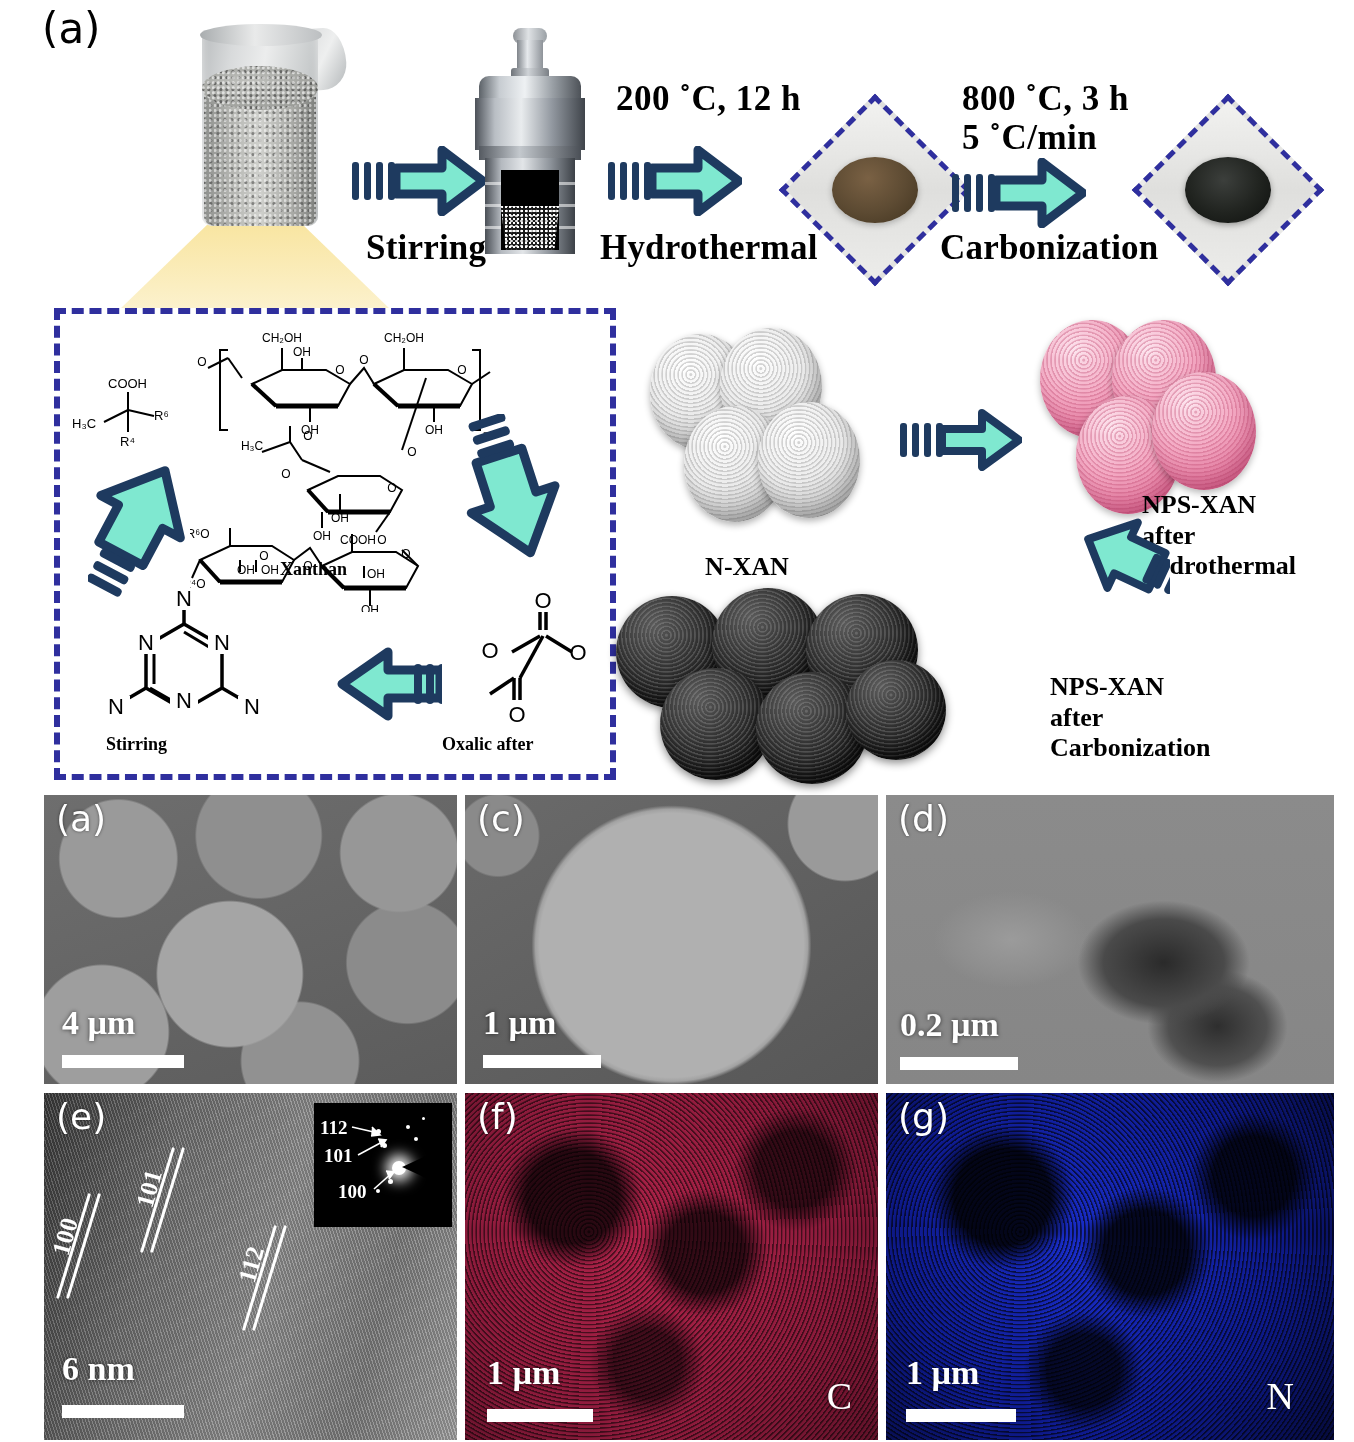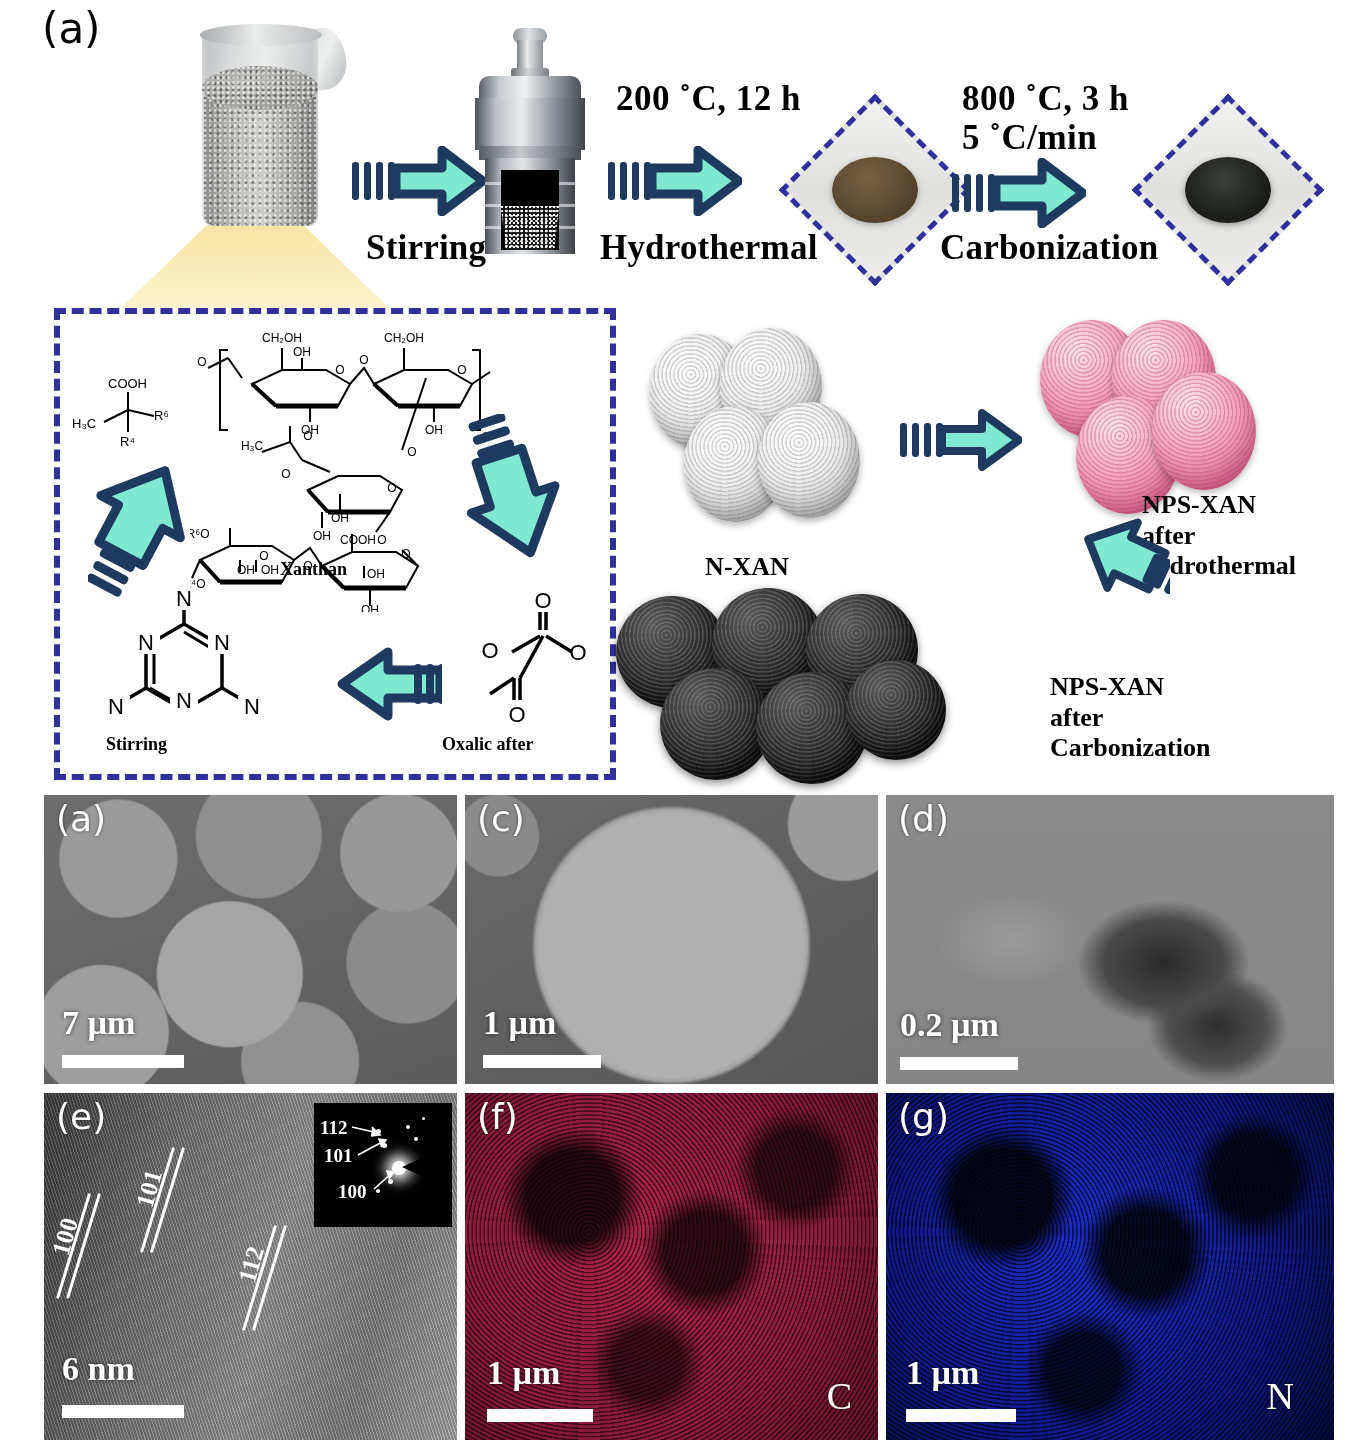--- a/index.html
+++ b/index.html
@@ -582,21 +582,21 @@
   <div class="abs cluster-label" style="left:1050px;top:672px;width:260px;text-align:left;">
     <div>NPS-XAN</div>
     <div>after</div>
     <div>Carbonization</div>
   </div>
 
   <div class="abs mgrid">
 
     <div class="mpanel sem-a" style="left:0px;top:0px;width:413px;height:289px;">
       <div class="mlabel">(a)</div>
-      <div class="scalebar-txt" style="left:18px;bottom:42px;">7 µm</div>
+      <div class="scalebar-txt" style="left:18px;bottom:42px;">4 µm</div>
       <div class="scalebar" style="left:18px;bottom:16px;width:122px;"></div>
     </div>
 
     <div class="mpanel sem-c" style="left:421px;top:0px;width:413px;height:289px;">
       <div class="mlabel">(c)</div>
       <div class="scalebar-txt" style="left:18px;bottom:42px;">1 µm</div>
       <div class="scalebar" style="left:18px;bottom:16px;width:118px;"></div>
     </div>
 
     <div class="mpanel tem-d" style="left:842px;top:0px;width:448px;height:289px;">

